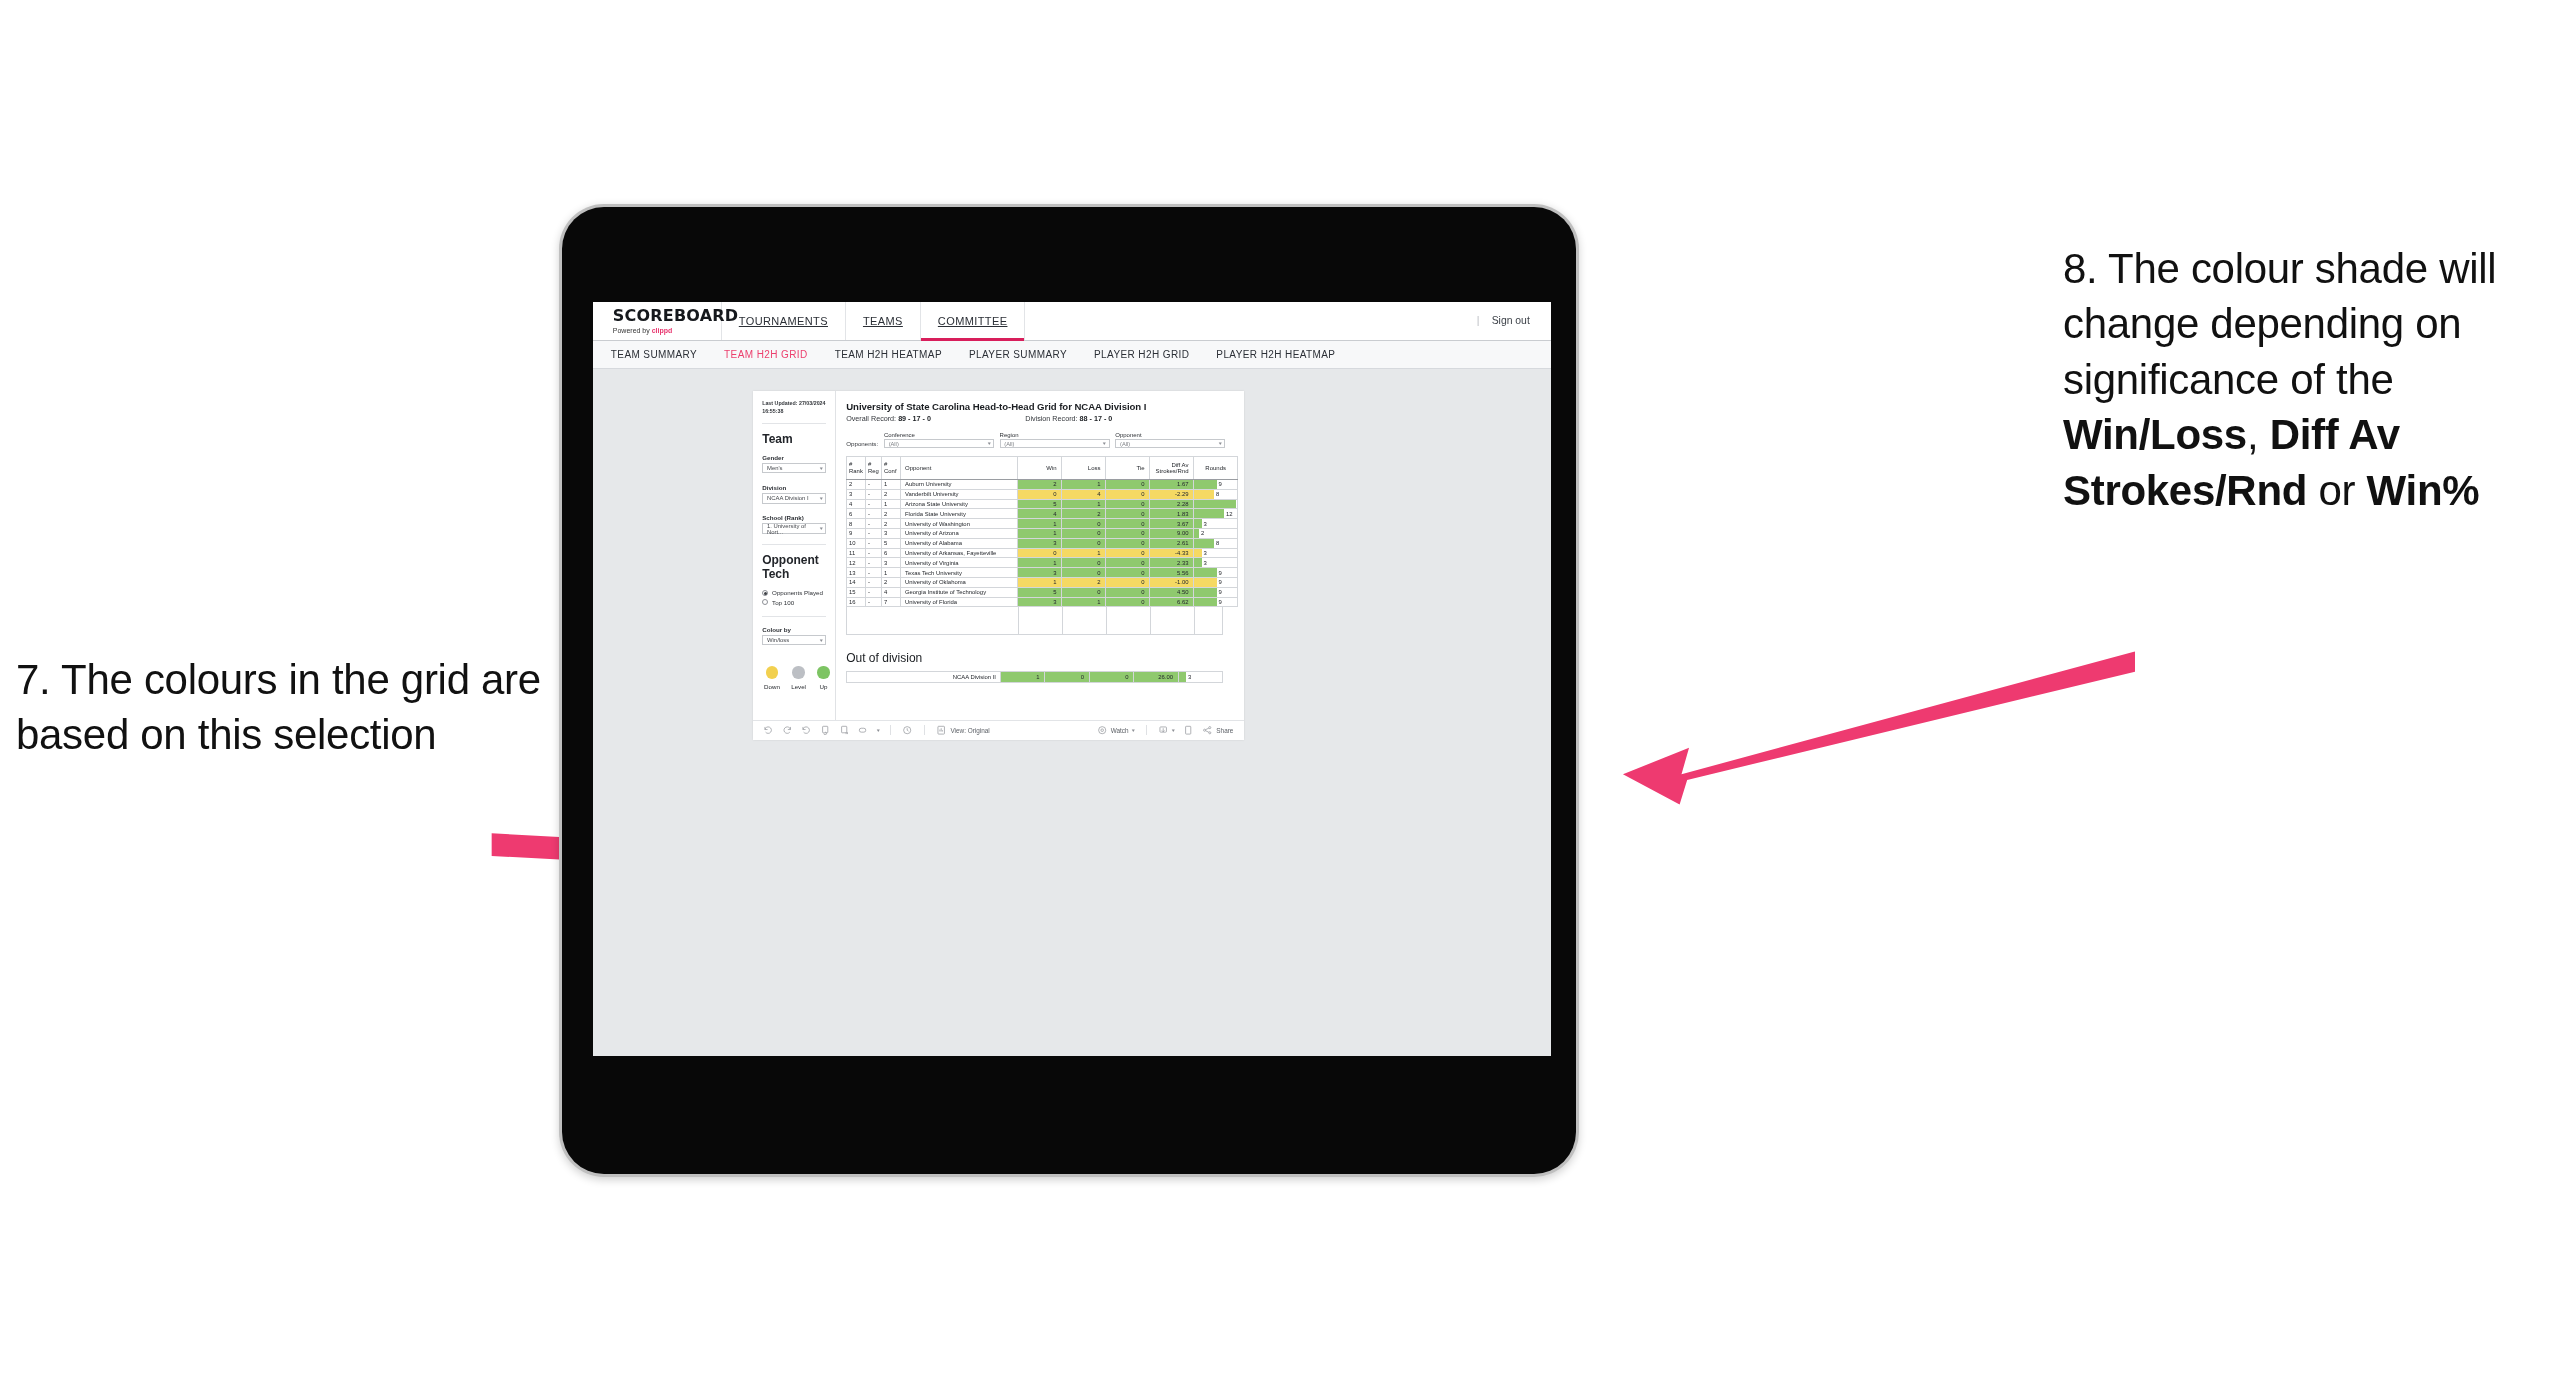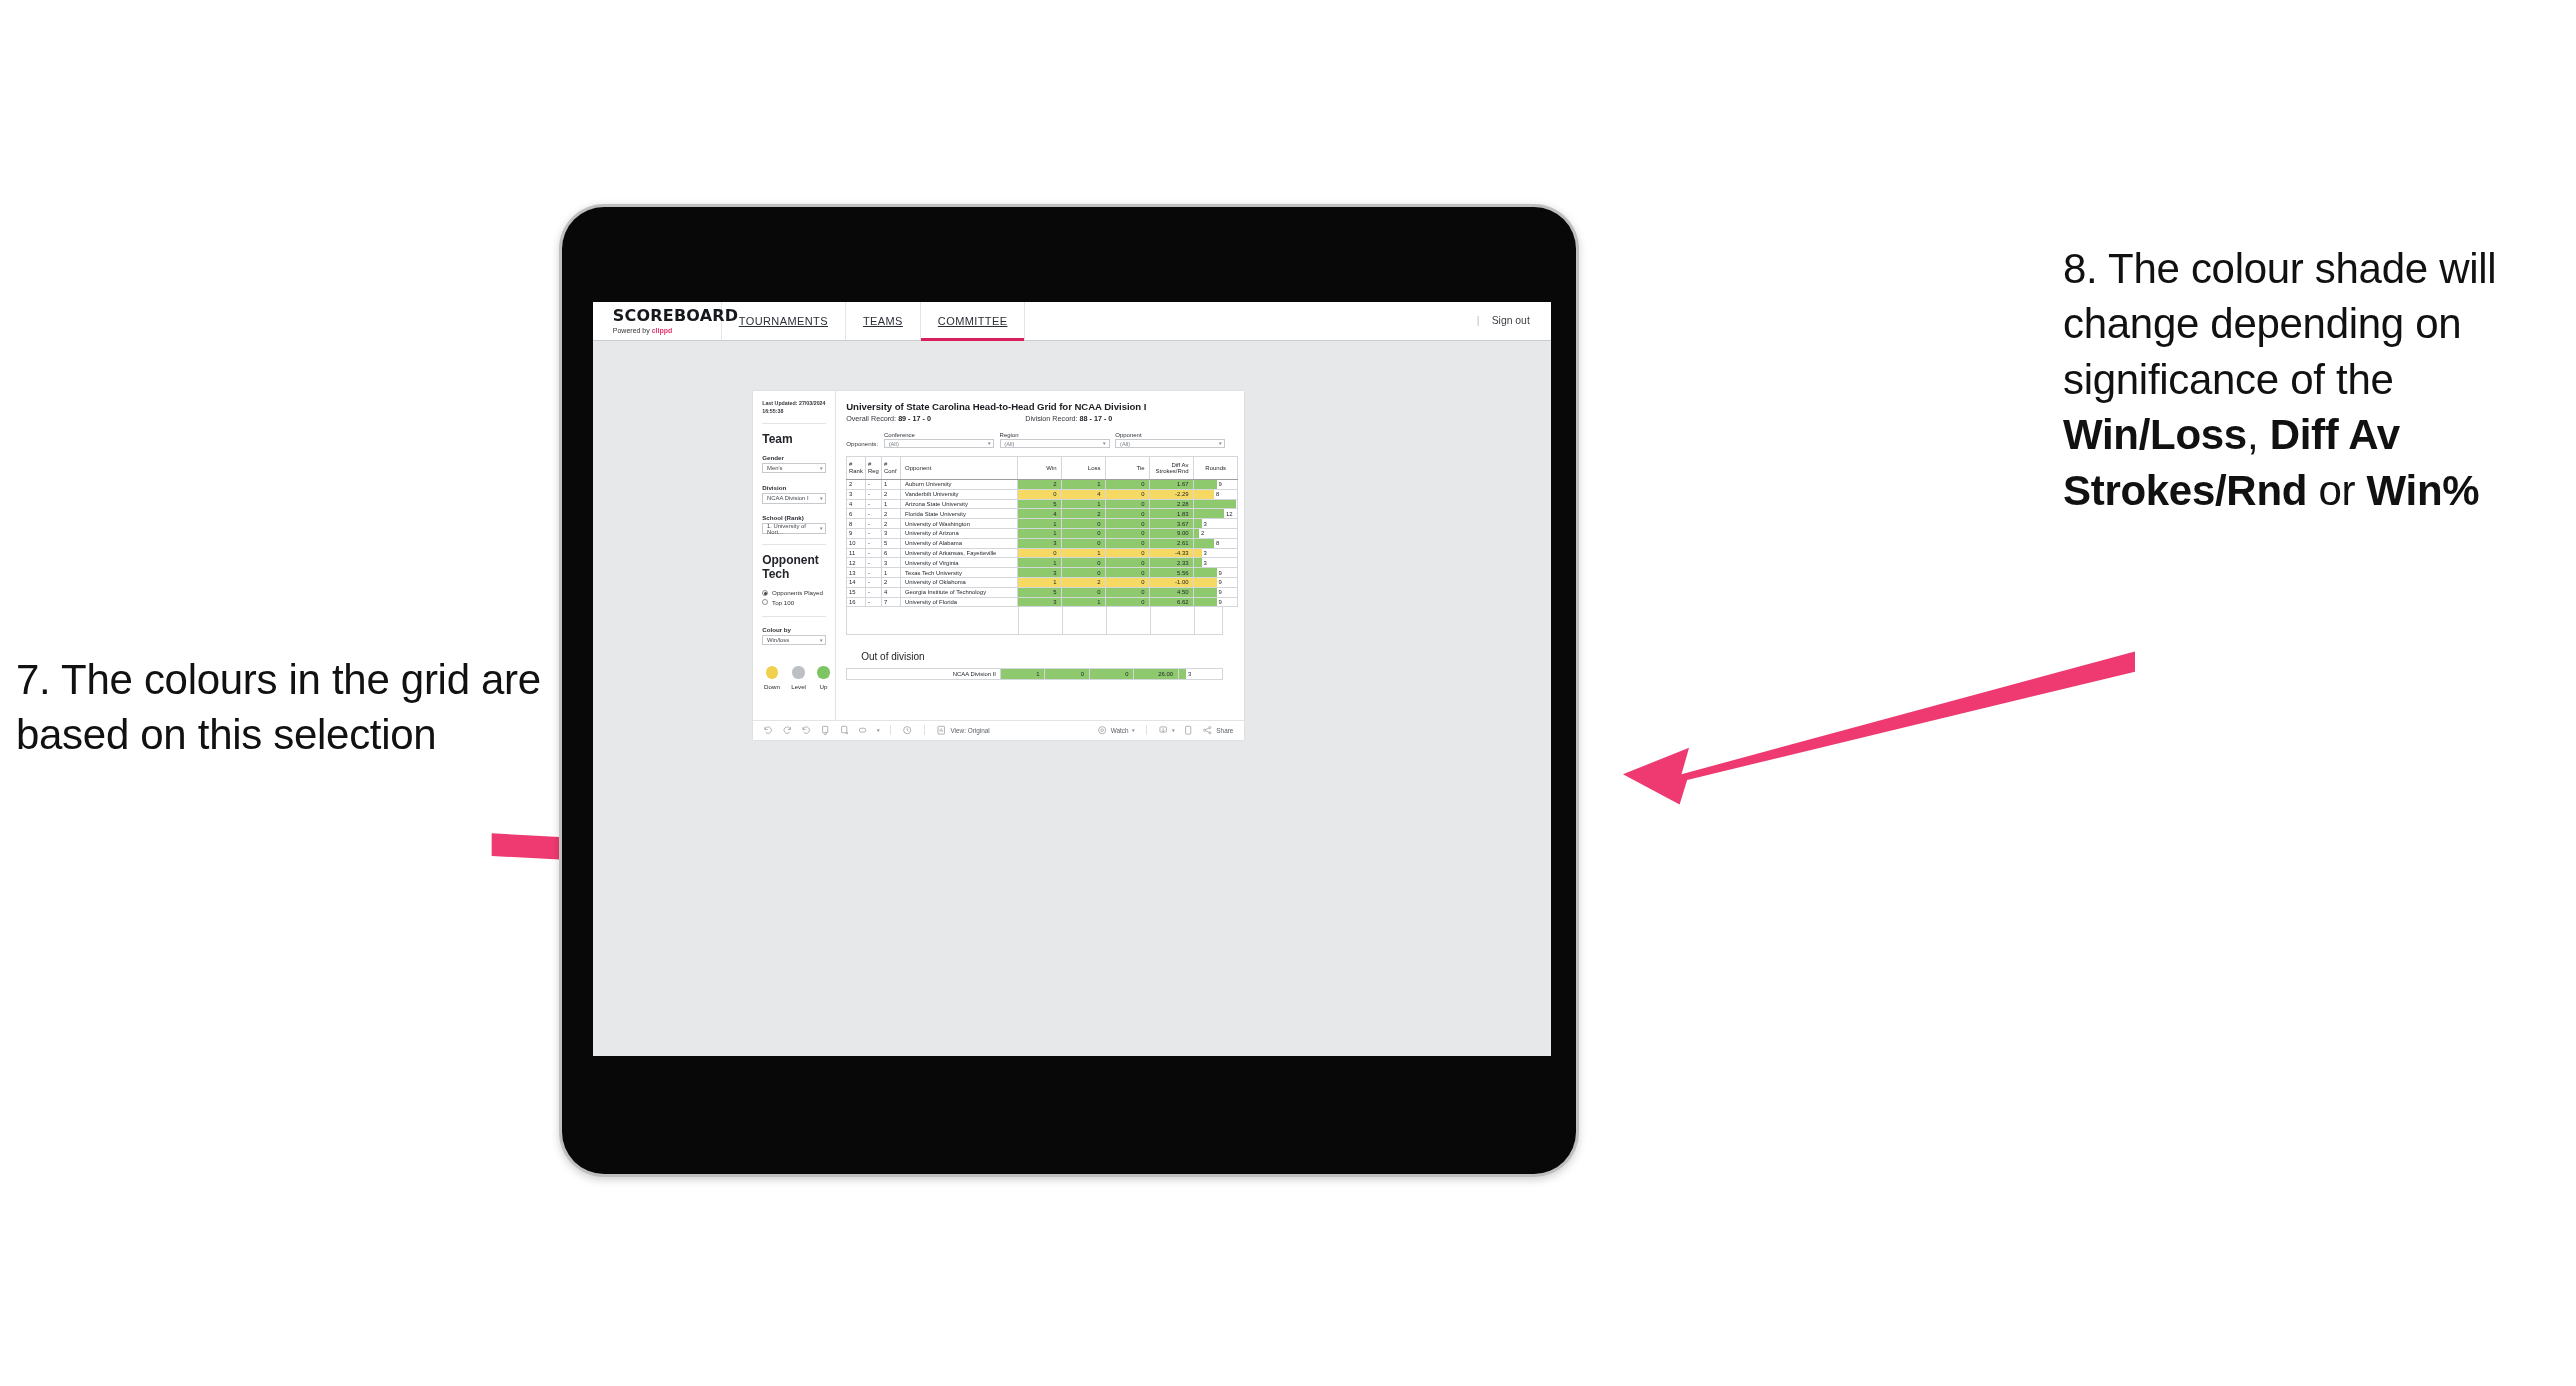--- a/index.html
+++ b/index.html
@@ -189,21 +189,21 @@
   .rndcell { position: relative; width: 100%; height: 100%; display: flex; align-items: center; }
   .rndbar { position: absolute; left: 0; top: 0; bottom: 0; }
   .rndbar.up { background: #8fc96e; }
   .rndbar.down { background: #f5d963; }
   .rndval { position: relative; z-index: 2; font-size: 5.9px; padding-left: 1.9px; }
 
   #grid-blank { height: 28px; border: 0.9px solid #d3d6da; border-top: none; display: flex; }
   .blank-seg { border-right: 0.9px solid #d3d6da; height: 100%; }
   .blank-seg:last-child { border-right: none; }
 
-  #ood-title { font-size: 10px; color: #1b1e22; margin-top: 16px; margin-left: 15px; }
+  #ood-title { font-size: 12px; color: #1b1e22; margin-top: 16px; }
   #ood-table { margin-top: 5.7px; width: 377px; }
   #ood-table td { height: 11px; }
   .ood-name { width: 152px; text-align: right; padding-right: 3.8px; background: #fff; }
 
   
   #tabfoot {
     height: 20px; background: #ffffff; border-top: 0.9px solid #e2e4e7;
     display: flex; align-items: center; padding: 0 10.4px;
     color: #9a9da2; font-size: 6.6px; gap: 8.5px;
   }
@@ -242,20 +242,28 @@
           <div class="topnav-item">TOURNAMENTS</div>
           <div class="topnav-item">TEAMS</div>
           <div class="topnav-item active">COMMITTEE</div>
           <div id="topnav-spacer"></div>
           <div id="signout-wrap">
             <span id="signout-div">|</span>
             <span id="signout">Sign out</span>
           </div>
         </div>
 
+        <div id="subnav">
+          <div class="subnav-item">TEAM SUMMARY</div>
+          <div class="subnav-item active">TEAM H2H GRID</div>
+          <div class="subnav-item">TEAM H2H HEATMAP</div>
+          <div class="subnav-item">PLAYER SUMMARY</div>
+          <div class="subnav-item">PLAYER H2H GRID</div>
+          <div class="subnav-item">PLAYER H2H HEATMAP</div>
+        </div>
 
         <div id="viz-wrap">
           <div id="viz-body">
 
             <div id="filters">
               <div id="last-updated">Last Updated: 27/03/2024 16:55:38</div>
               <div class="fdiv"></div>
 
               <div class="fgroup-title">Team</div>
 

